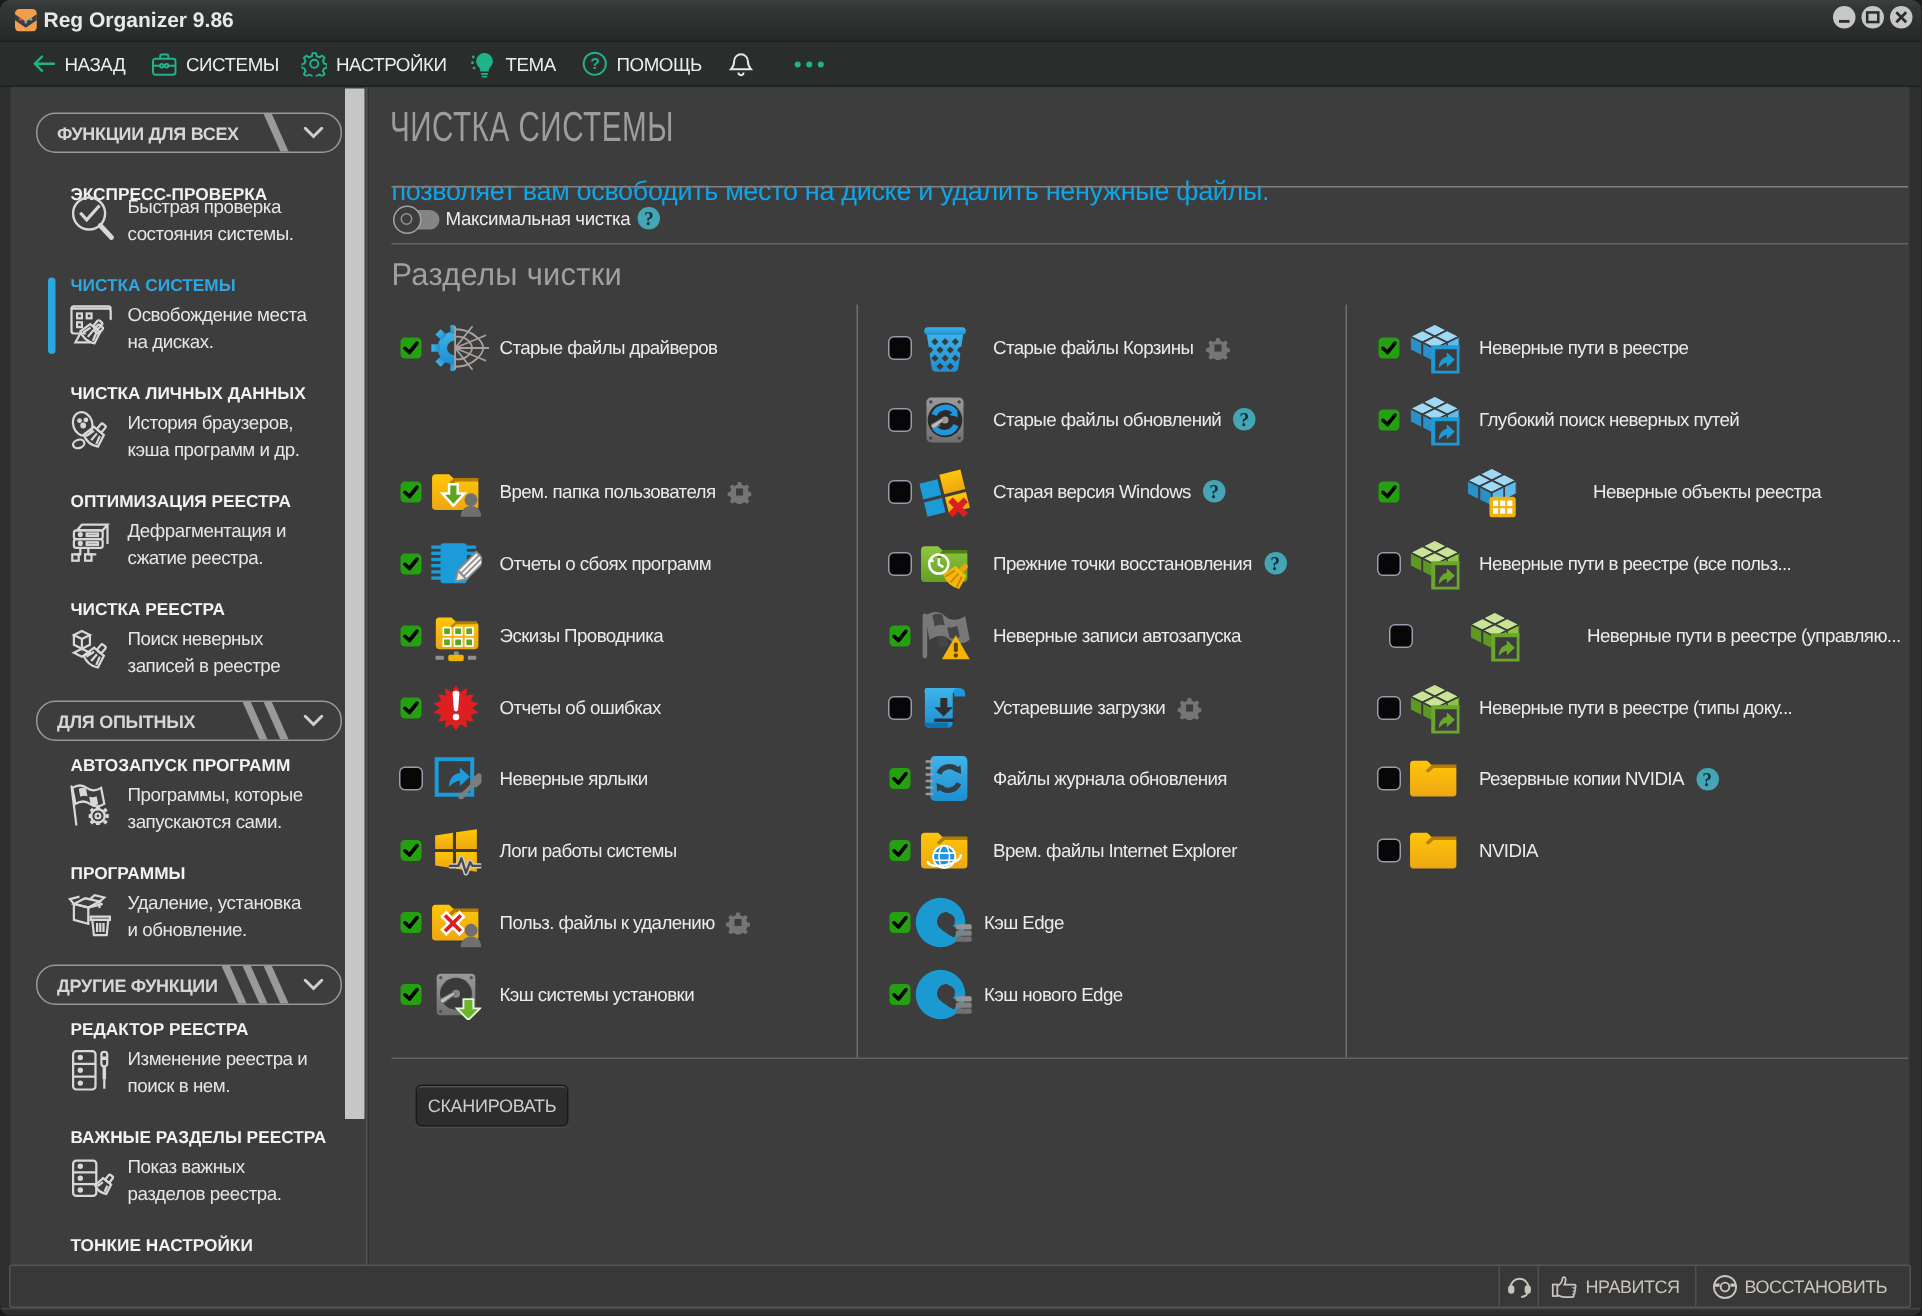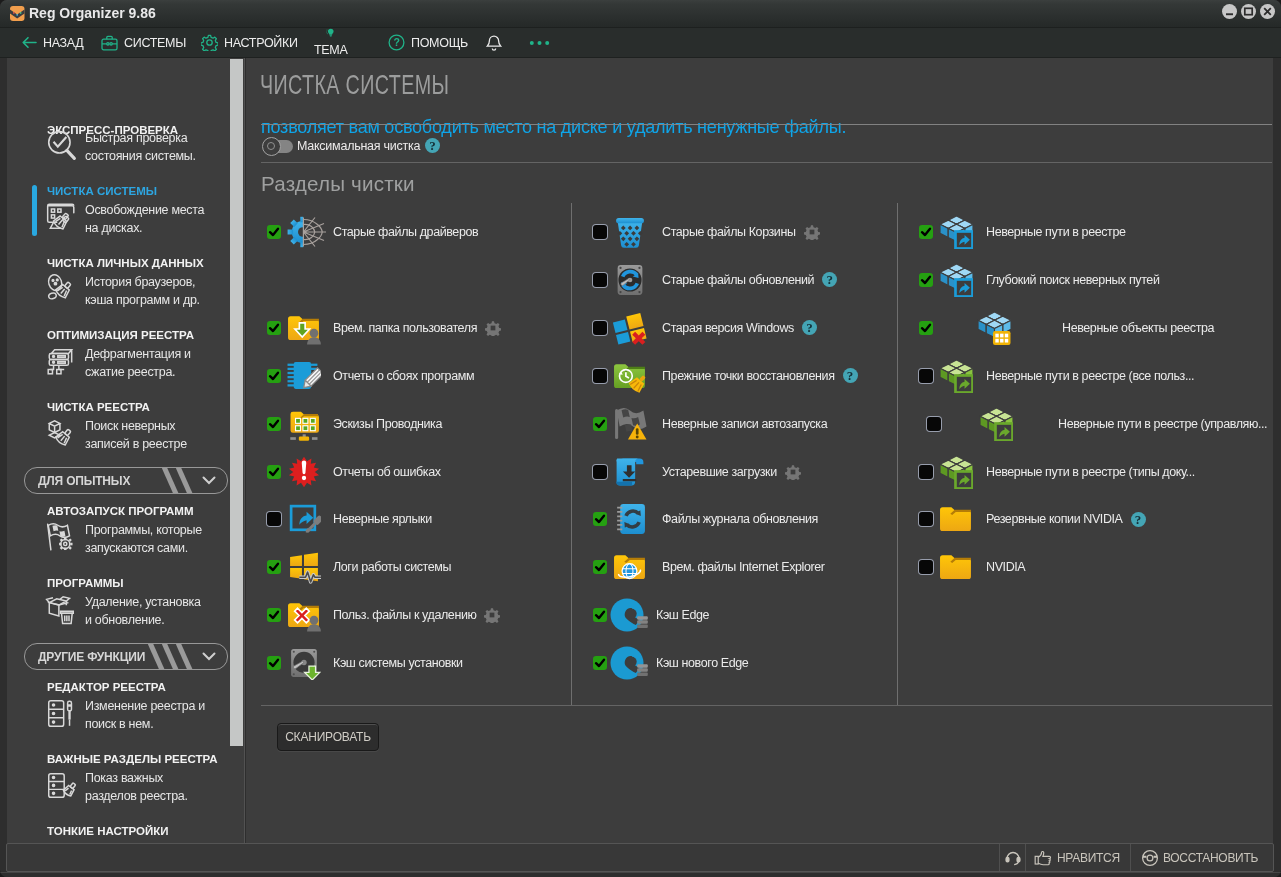--- a/index.html
+++ b/index.html
@@ -133,21 +133,21 @@
       </div>
 <div class="titem" style="left:201px;">
         <svg width="17" height="17" viewBox="0 0 17 17">
           <g stroke="#20b389" stroke-width="1.3" fill="none" stroke-linejoin="round">
             <circle cx="8.5" cy="8.5" r="2.7"></circle>
             <path d="M7.4,1.4 h2.2 l0.5,2 1.9,0.8 1.8,-1.1 1.6,1.6 -1.1,1.8 0.8,1.9 2,0.5 v2.2 l-2,0.5 -0.8,1.9 1.1,1.8 -1.6,1.6 -1.8,-1.1 -1.9,0.8 -0.5,2 h-2.2 l-0.5,-2 -1.9,-0.8 -1.8,1.1 -1.6,-1.6 1.1,-1.8 -0.8,-1.9 -2,-0.5 v-2.2 l2,-0.5 0.8,-1.9 -1.1,-1.8 1.6,-1.6 1.8,1.1 1.9,-0.8 z"></path>
           </g>
         </svg>
         <span>НАСТРОЙКИ</span>
       </div>
-<div class="titem" style="left:314px;flex-direction:column;">
+<div class="titem" style="left:314px;">
         <svg width="17" height="18" viewBox="0 0 17 18">
           <g fill="#20b389">
             <path d="M9,1.3 a5.6,5.6 0 0 1 5.6,5.6 c0,2.3 -1.4,3.4 -2.2,4.5 -0.5,0.7 -0.6,1.5 -0.6,2.3 h-5.6 c0,-0.8 -0.1,-1.6 -0.6,-2.3 C4.8,10.3 3.4,9.2 3.4,6.9 A5.6,5.6 0 0 1 9,1.3 z"></path>
             <rect x="6.6" y="14.6" width="4.8" height="1.3" rx="0.65"></rect>
             <rect x="7.1" y="16.5" width="3.8" height="1.2" rx="0.6"></rect>
             <circle cx="1.5" cy="4" r="0.95"></circle>
             <circle cx="1" cy="7.8" r="0.95"></circle>
             <circle cx="2" cy="11.4" r="0.95"></circle>
           </g>
         </svg>
@@ -171,20 +171,23 @@
 <div class="titem" style="left:529px;">
         <svg width="21" height="6" viewBox="0 0 21 6">
           <g fill="#20b389">
             <circle cx="2.8" cy="3" r="2"></circle>
             <circle cx="10.5" cy="3" r="2"></circle>
             <circle cx="18.2" cy="3" r="2"></circle>
           </g>
         </svg>
       </div>
 </div>
+<div class="pill" style="top:75px;">ФУНКЦИИ ДЛЯ ВСЕХ<div class="slash" style="left:157px;"></div><svg class="chev" width="14" height="9" viewBox="0 0 14 9">
+        <path d="M1.5,1.5 L7,7 L12.5,1.5" stroke="#cfcfcf" stroke-width="2" fill="none" stroke-linecap="round"></path>
+      </svg></div>
 <div class="sbtitle" style="top:124px;">ЭКСПРЕСС-ПРОВЕРКА</div>
     <div class="sbdesc" style="top:129px;">Быстрая проверка<br>состояния системы.</div>
     <svg class="sbicon" width="32" height="32" viewBox="0 0 30 30" style="top:129px;">
       <g stroke="#d8d8d8" stroke-width="1.5" fill="none">
         <circle cx="13.5" cy="12.5" r="10"></circle>
         <path d="M8,12 l4,4.5 8,-9" stroke-width="2"></path>
         <path d="M20.5,20 l7,7.5" stroke-width="3" stroke-linecap="round"></path>
       </g>
     </svg>
 <div class="activebar" style="top:185px;"></div>

